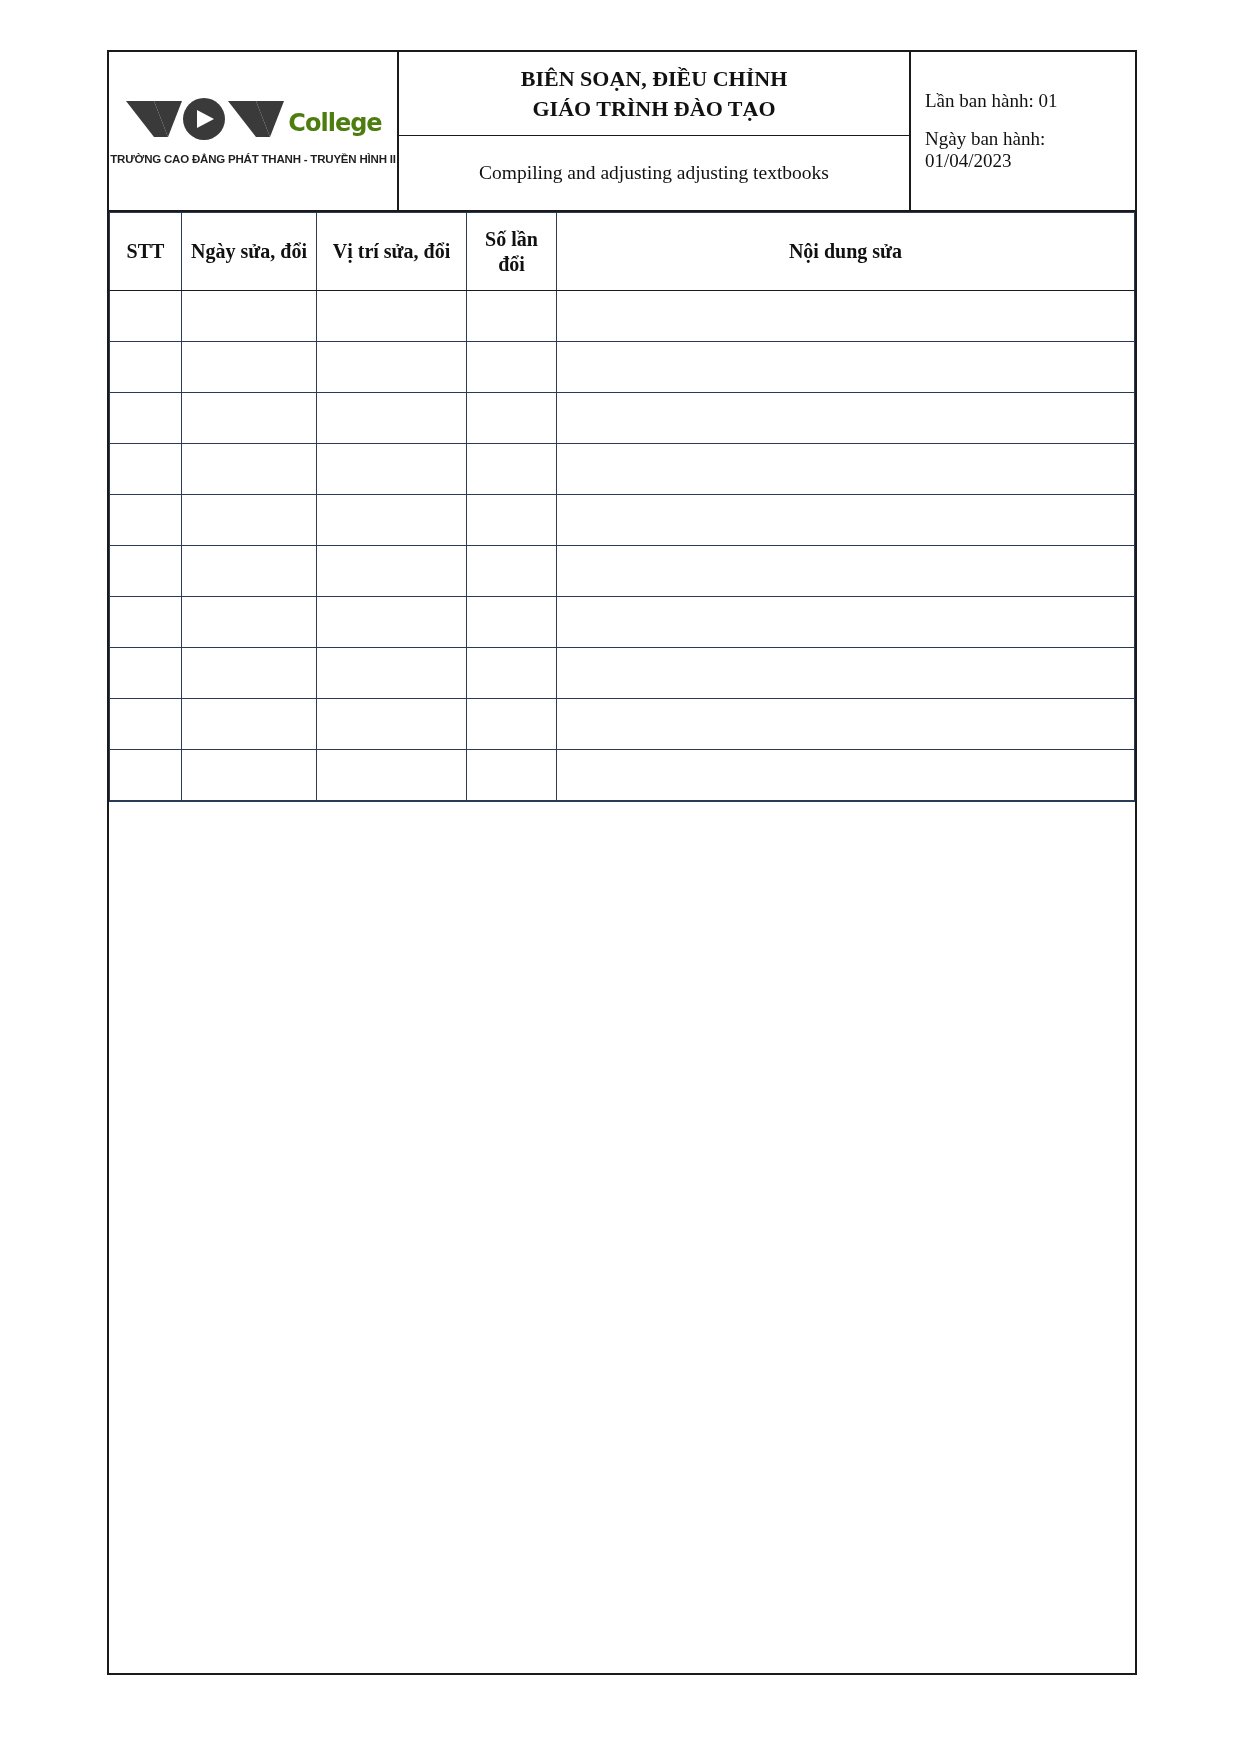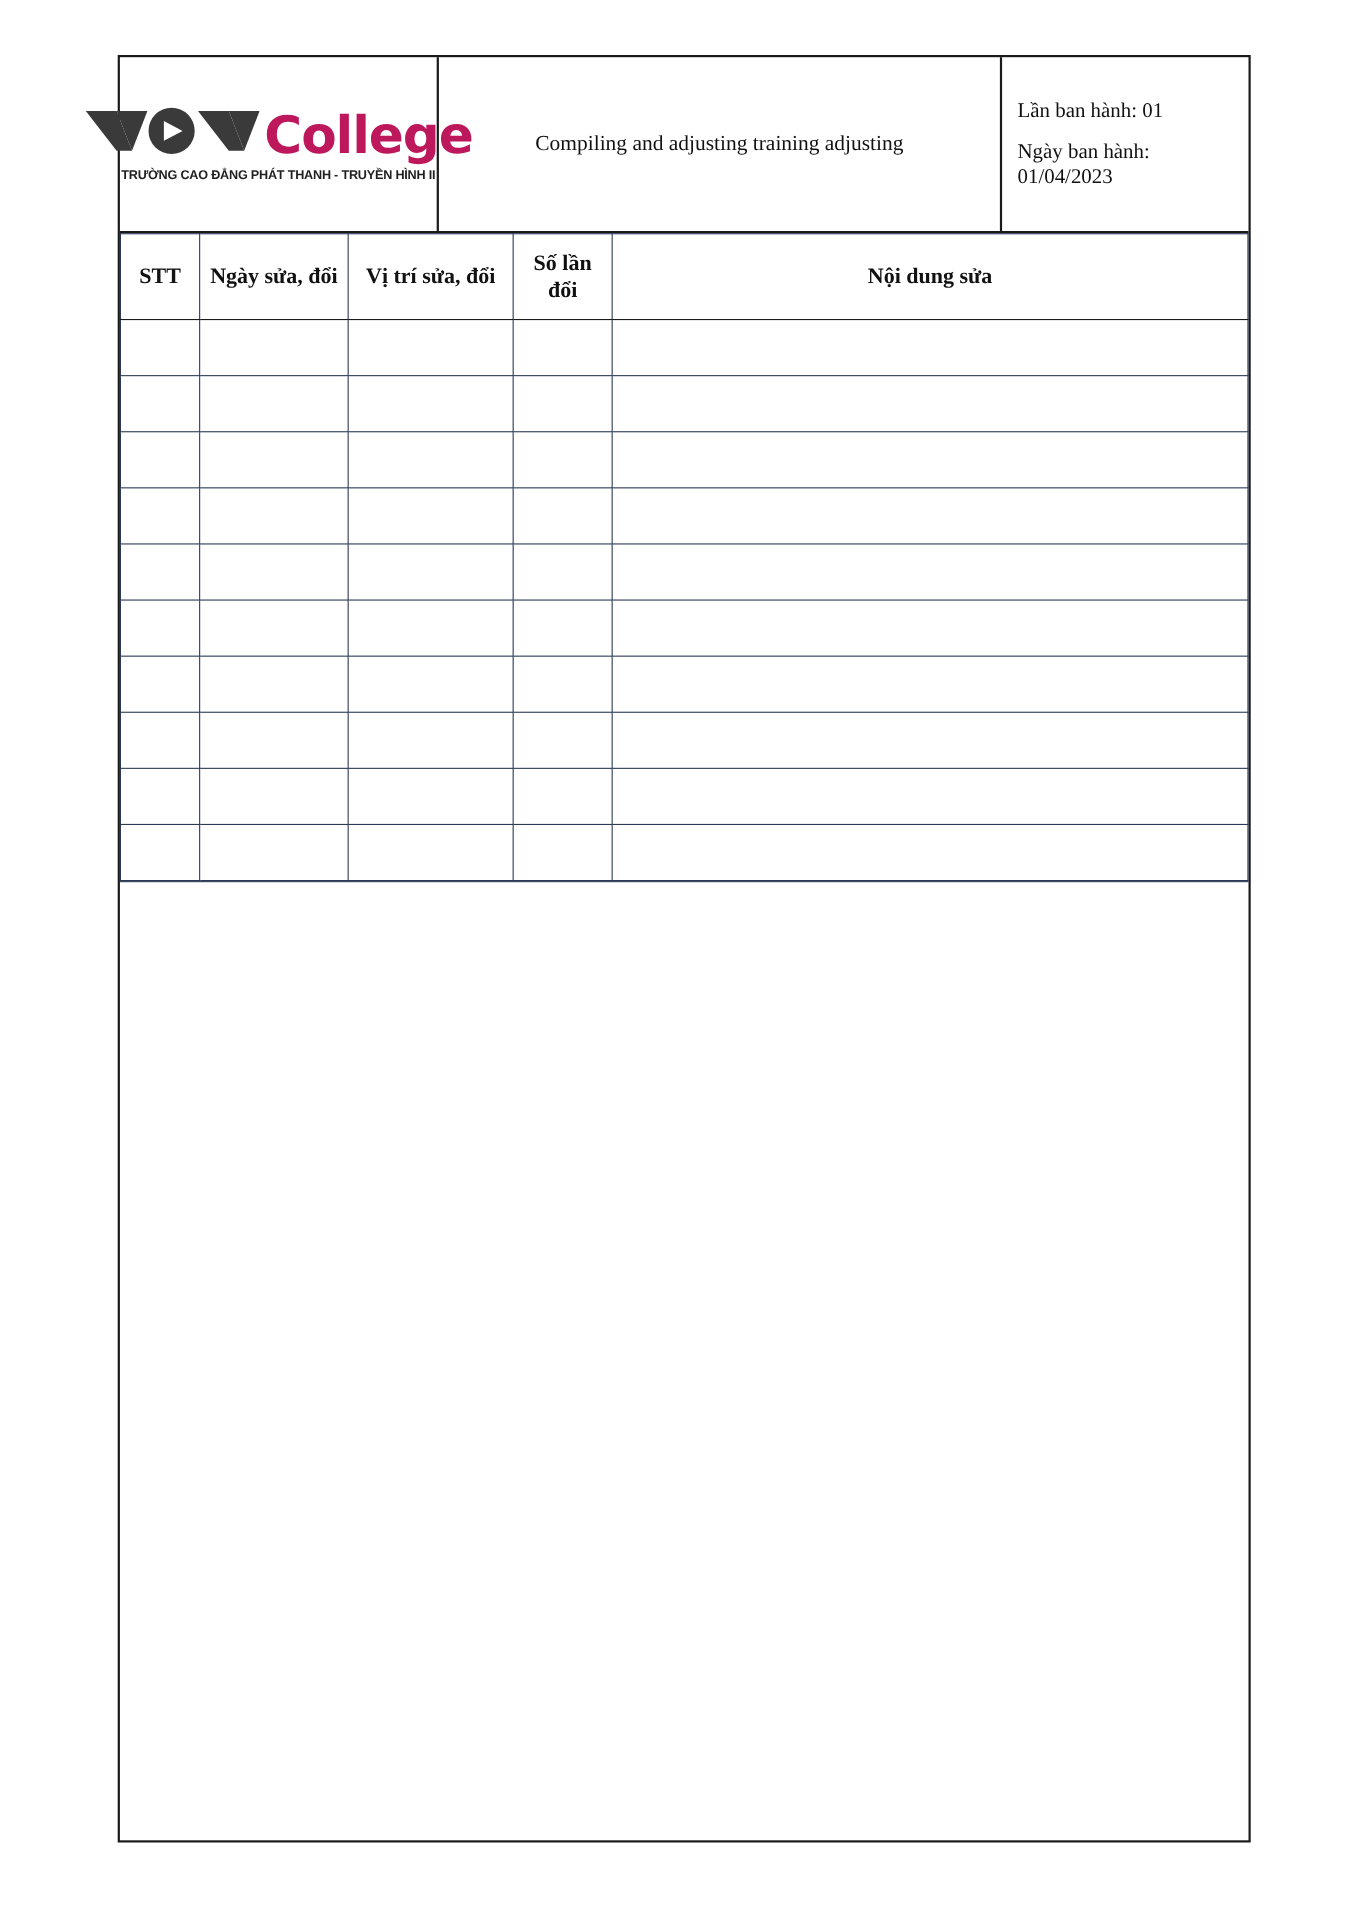--- a/index.html
+++ b/index.html
@@ -47,23 +47,23 @@
     display: flex;
     align-items: center;
     justify-content: center;
     gap: 4px;
     margin-bottom: 4px;
   }
   .logo-mark { display:block; }
   .logo-word {
     font-family: "DejaVu Sans", sans-serif;
     font-weight: bold;
-    font-size: 47px;
+    font-size: 24px;
     letter-spacing: -1px;
-    color: #be185d;
+    color: #4d7c0f;
     line-height: 1;
   }
   .logo-sub {
     font-family: Liberation Sans, sans-serif;
     font-size: 11.5px;
     font-weight: bold;
     letter-spacing: -0.2px;
     color: #1f1f1f;
     text-align: center;
     white-space: nowrap;
@@ -188,21 +188,25 @@
             <polygon points="104,4 132,4 146,40 132,40" fill="#3a3a3a"></polygon>
             <polygon points="132,4 160,4 146,40" fill="#3a3a3a"></polygon>
           </svg>
         </span>
         <span class="logo-word">College</span>
       </div>
       <div class="logo-sub">TRƯỜNG CAO ĐẲNG PHÁT THANH - TRUYỀN HÌNH II</div>
     </div>
 
     <div class="title-cell">
-      <div class="title-en">Compiling and adjusting training adjusting</div>
+      <div class="title-vi">
+        <span>BIÊN SOẠN, ĐIỀU CHỈNH</span>
+        <span>GIÁO TRÌNH ĐÀO TẠO</span>
+      </div>
+      <div class="title-en">Compiling and adjusting adjusting textbooks</div>
     </div>
 
     <div class="meta-cell">
       <div>Lần ban hành: 01</div>
       <div>Ngày ban hành: 01/04/2023</div>
     </div>
   </div>
 
 
   <div class="table-wrap">

